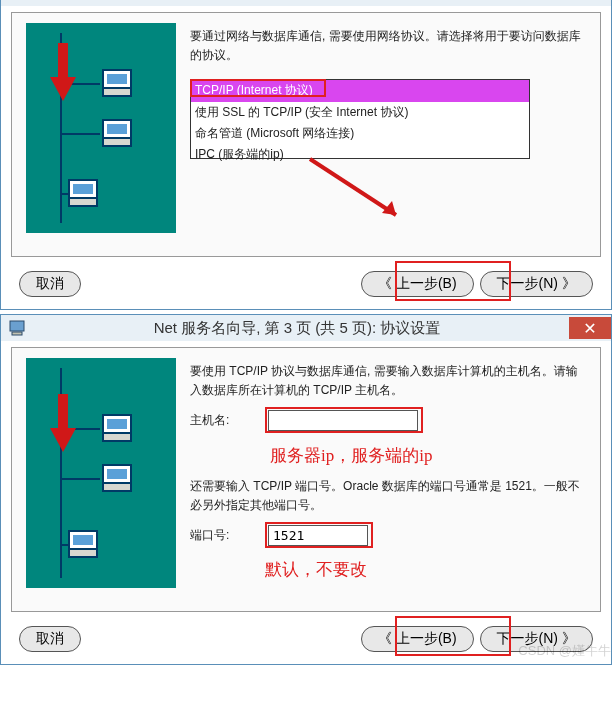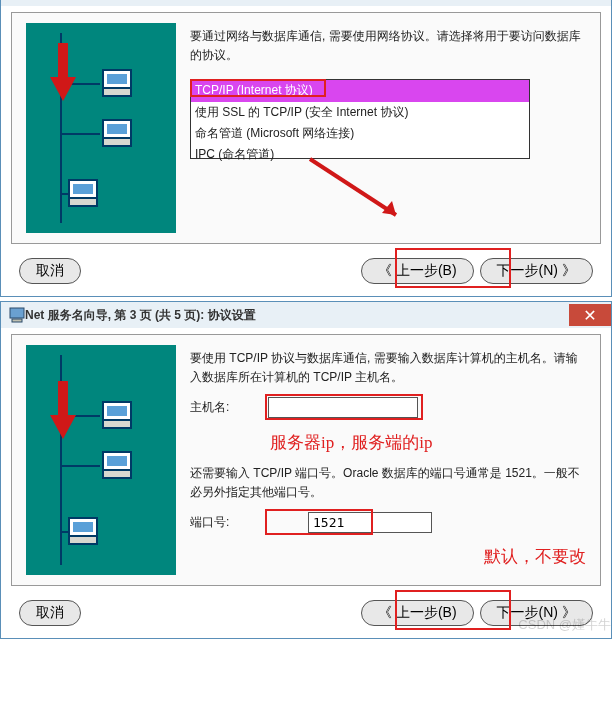--- a/index.html
+++ b/index.html
@@ -1,23 +1,23 @@
 <!DOCTYPE html>
 <html><head>
 <meta charset="utf-8">
 <style>
   * { box-sizing: border-box; margin: 0; padding: 0; }
   body { font-family: "Microsoft YaHei", SimSun, sans-serif; font-size: 13px; background: #fff; width: 612px; }
   .outer { border: 1px solid #5a8fb8; background: #fff; margin-bottom: 4px; position: relative; }
   .titlebar { background: #e8f0f6; display: flex; align-items: center; justify-content: space-between; padding: 0 0 0 8px; height: 26px; }
   .titlebar-cut { background: #e8f0f6; height: 6px; }
-  .titlebar span.title { flex: 1; color: #333; font-size: 12px; font-weight: bold; }
+  .titlebar span.title { flex: 1; text-align: center; color: #333; font-size: 15px; }
   .close-btn { background: #c84a3a; color: #fff; width: 42px; height: 22px; display: flex; align-items: center; justify-content: center; font-size: 16px; cursor: pointer; }
   .tbicon { width: 16px; height: 16px; display: inline-block; }
-  .inner { display: flex; padding: 10px 14px 10px 14px; gap: 14px; border: 1px solid #999; margin: 6px 10px; background: #fafafa; }
+  .inner { display: flex; padding: 10px 14px 23px 14px; gap: 14px; border: 1px solid #999; margin: 6px 10px; background: #fafafa; }
   .left { width: 150px; height: 210px; background: #00867d; position: relative; flex: 0 0 150px; }
   .left2 { height: 230px; }
   .right { flex: 1; padding-top: 4px; color: #222; font-size: 12px; line-height: 1.6; }
   .listbox { border: 1px solid #333; background: #fff; width: 340px; height: 80px; }
   .listbox .item { padding: 1px 4px; font-size: 12px; }
   .listbox .item.selected { background: #d946ef; color: #fff; }
   .redbox { border: 2px solid #e02020; position: absolute; pointer-events: none; }
   .buttonbar { display: flex; justify-content: space-between; padding: 8px 18px 12px 18px; }
   .btn { border: 1px solid #555; border-radius: 13px; background: #e8e8e8; padding: 3px 16px; font-size: 14px; display: inline-flex; align-items: center; gap: 4px; cursor: pointer; }
   .btn-group { display: flex; gap: 6px; }
@@ -63,21 +63,21 @@
         <polygon points="4,34 30,34 17,58" fill="#d01818"></polygon>
       </svg>
     </div>
     <div class="right" style="position:relative;">
       <div>要通过网络与数据库通信, 需要使用网络协议。请选择将用于要访问数据库的协议。</div>
       <div style="height:14px;"></div>
       <div class="listbox" style="position:relative;">
         <div class="item selected">TCP/IP (Internet 协议)</div>
         <div class="item">使用 SSL 的 TCP/IP (安全 Internet 协议)</div>
         <div class="item">命名管道 (Microsoft 网络连接)</div>
-        <div class="item">IPC (命名管道)</div>
+        <div class="item">IPC (服务端的ip)</div>
         <div class="redbox" style="left:-1px; top:-1px; width:136px; height:18px;"></div>
       </div>
 
       <svg style="position:absolute; left:110px; top:130px;" width="120" height="80" viewBox="0 0 120 80">
         <line x1="10" y1="6" x2="96" y2="62" stroke="#d01818" stroke-width="4"></line>
         <polygon points="96,62 82,60 92,48" fill="#d01818"></polygon>
       </svg>
     </div>
   </div>
   <div class="buttonbar" style="position:relative;">
@@ -141,25 +141,25 @@
         <span style="position:relative; display:inline-block;">
           <input class="textin" type="text" style="width: 150px;" value="">
           <span class="redbox" style="left:-3px; top:-3px; width:158px; height:26px;"></span>
         </span>
       </div>
       <div class="anno" style="margin-left:80px; margin-bottom:8px;">服务器ip，服务端的ip</div>
       <div>还需要输入 TCP/IP 端口号。Oracle 数据库的端口号通常是 1521。一般不必另外指定其他端口号。</div>
       <div class="field-row">
         <span class="lab">端口号:</span>
         <span style="position:relative; display:inline-block;">
-          <input class="textin" type="text" style="width: 124px; margin-left: 40px;" value="1521">
+          <input class="textin" type="text" style="width: 100px;" value="1521">
           <span class="redbox" style="left:-3px; top:-3px; width:108px; height:26px;"></span>
         </span>
       </div>
-      <div class="anno" style="margin-left:102px;text-align:right;">默认，不要改</div>
+      <div class="anno" style="margin-left:75px;">默认，不要改</div>
     </div>
   </div>
   <div class="buttonbar" style="position:relative;">
     <div class="btn">
         <span>取消</span>
       </div>
     <div class="btn-group">
       <div class="btn">
         <span>《</span>
         <span>上一步(B)</span>

